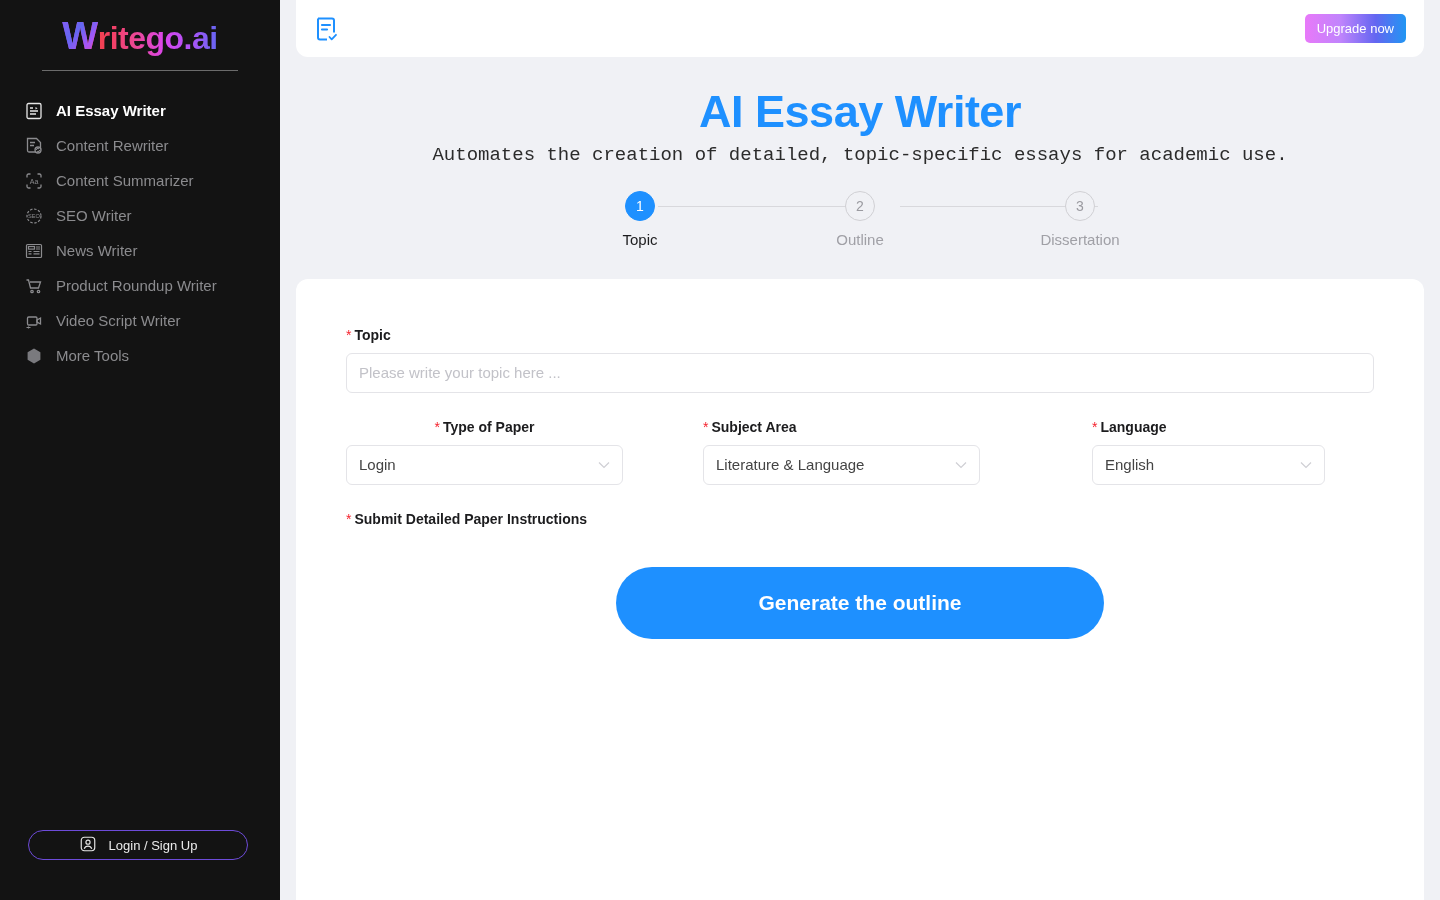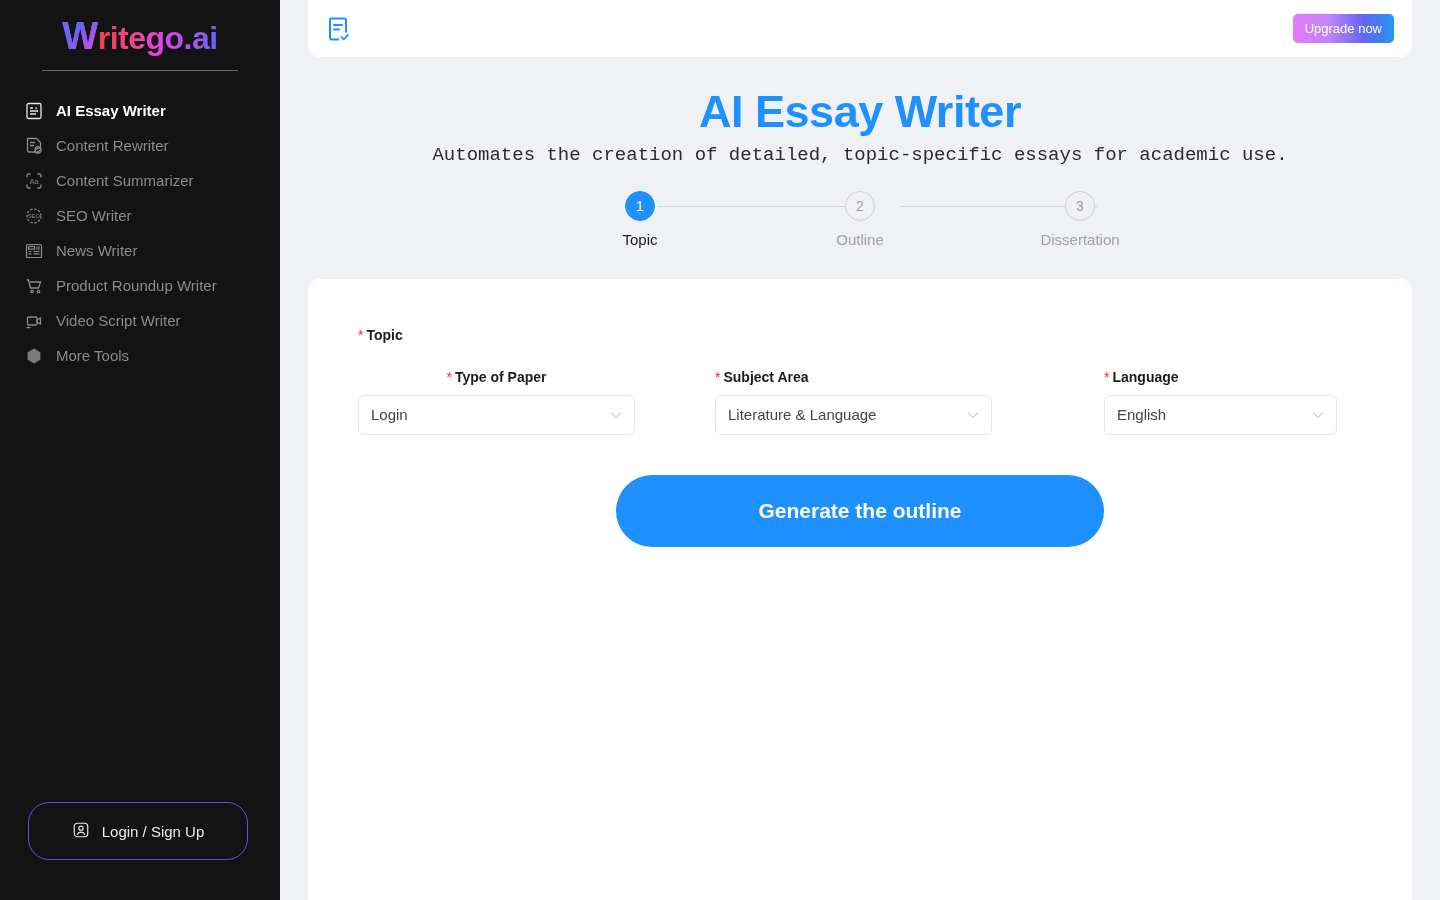--- a/index.html
+++ b/index.html
@@ -46,32 +46,32 @@
     height: 35px; padding-left: 24px;
     color: #8b8b8e; font-size: 15px;
     cursor: pointer;
   }
   .nav-item.active { color: #ffffff; font-weight: 700; }
   .nav-icon { width: 20px; height: 20px; flex: 0 0 20px; display: block; }
   .nav-icon svg { display: block; width: 20px; height: 20px; }
 
   .login-btn {
     position: absolute; left: 28px; bottom: 40px;
-    width: 220px; height: 58px;
+    width: 220px; height: 30px;
     border: 1px solid #6d4bd8; border-radius: 21px;
     background: #131313; color: #eaeaea;
     display: flex; align-items: center; justify-content: center; gap: 10px;
-    font-size: 15px; cursor: pointer;
+    font-size: 13px; cursor: pointer;
   }
   .login-btn .nav-icon svg { width: 18px; height: 18px; }
 
   
   .main {
     flex: 1; height: 900px; position: relative;
-    padding: 0 28px; overflow: hidden;
+    padding: 0 16px; overflow: hidden;
   }
   .topbar {
     margin-top: 0;
     height: 57px; background: #ffffff;
     border-radius: 0 0 12px 12px;
     display: flex; align-items: center; justify-content: space-between;
     padding: 0 18px;
   }
   .doc-icon svg { display: block; width: 26px; height: 28px; }
   .upgrade-btn {
@@ -319,20 +319,21 @@
       </div>
       <div class="step">
         <div class="circle">3</div>
         <div class="step-label">Dissertation</div>
       </div>
     </div>
 
     <div class="card">
 
       <label class="field-label"><span class="req">*</span><span>Topic</span></label>
+      <input class="text-input" type="text" placeholder="Please write your topic here ..." style="">
 
       <div class="row">
 
         <div class="col col-1">
           <label class="field-label"><span class="req">*</span><span>Type of Paper</span></label>
           <div class="select">
             <span>Login</span>
             <span class="chev">
                 <svg viewBox="0 0 12 8" fill="none" stroke="#cfcfd4" stroke-width="1.2">
                   <path d="M1 1.5L6 6.5L11 1.5"></path>
@@ -361,20 +362,21 @@
                 <svg viewBox="0 0 12 8" fill="none" stroke="#cfcfd4" stroke-width="1.2">
                   <path d="M1 1.5L6 6.5L11 1.5"></path>
                 </svg>
               </span>
           </div>
         </div>
 
       </div>
 
       <div class="ta-wrap">
+        <label class="field-label"><span class="req">*</span><span>Submit Detailed Paper Instructions</span></label>
       </div>
 
       <div class="gen-wrap">
         <button class="gen-btn">Generate the outline</button>
       </div>
 
     </div>
 
     <div class="card2"></div>
 

